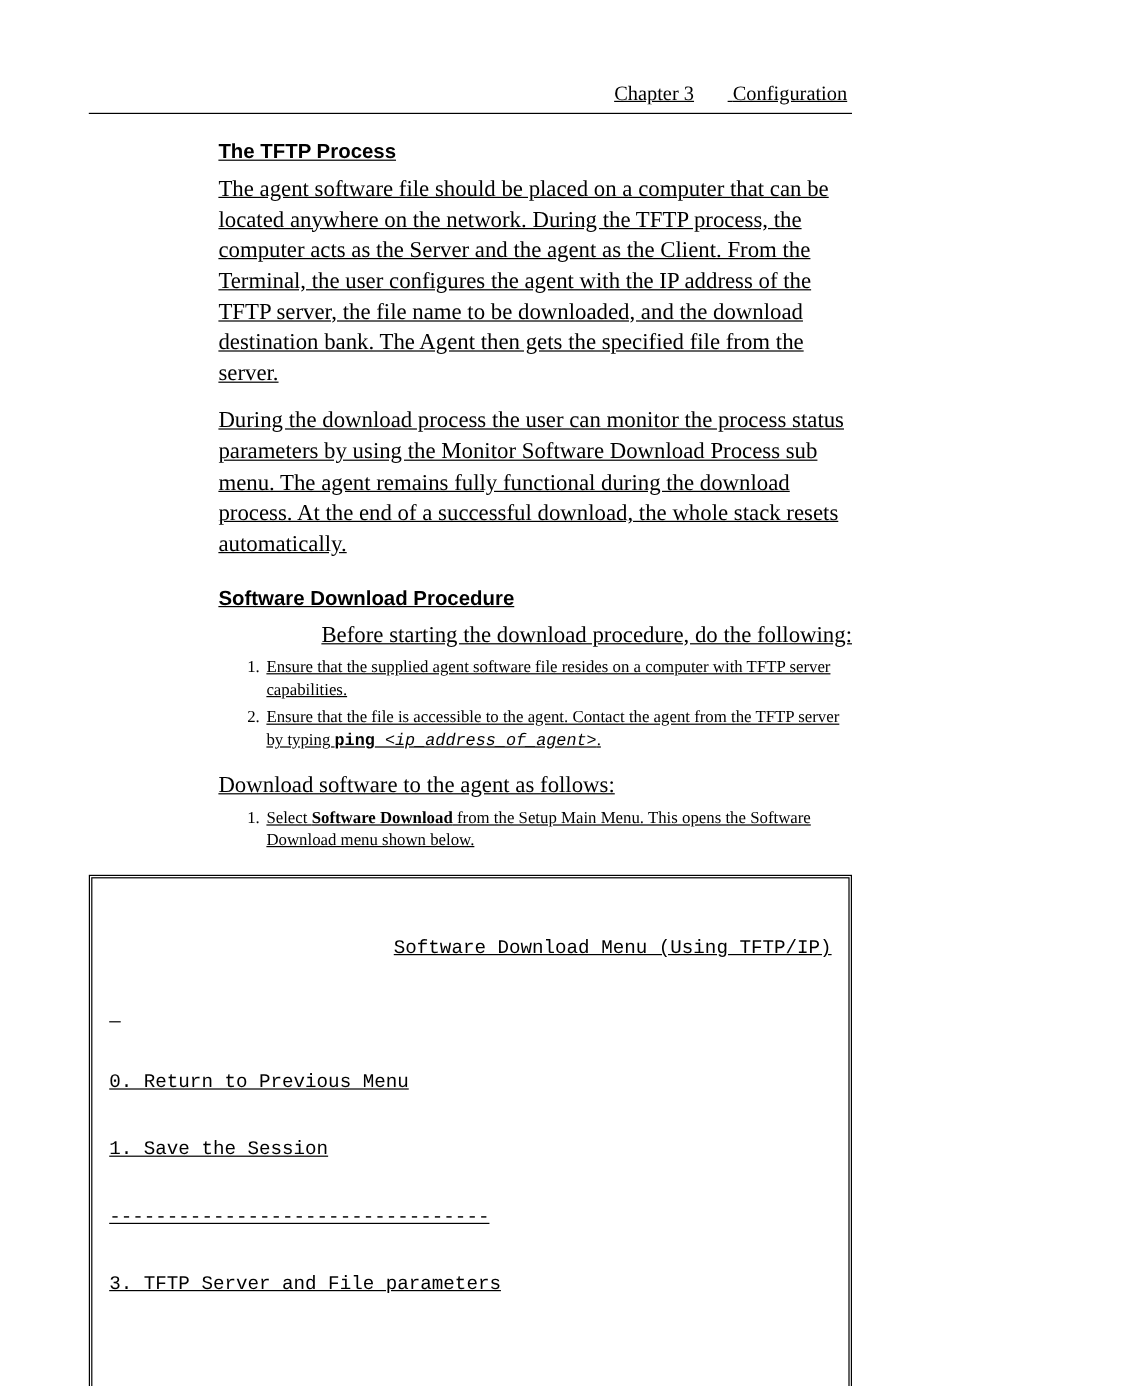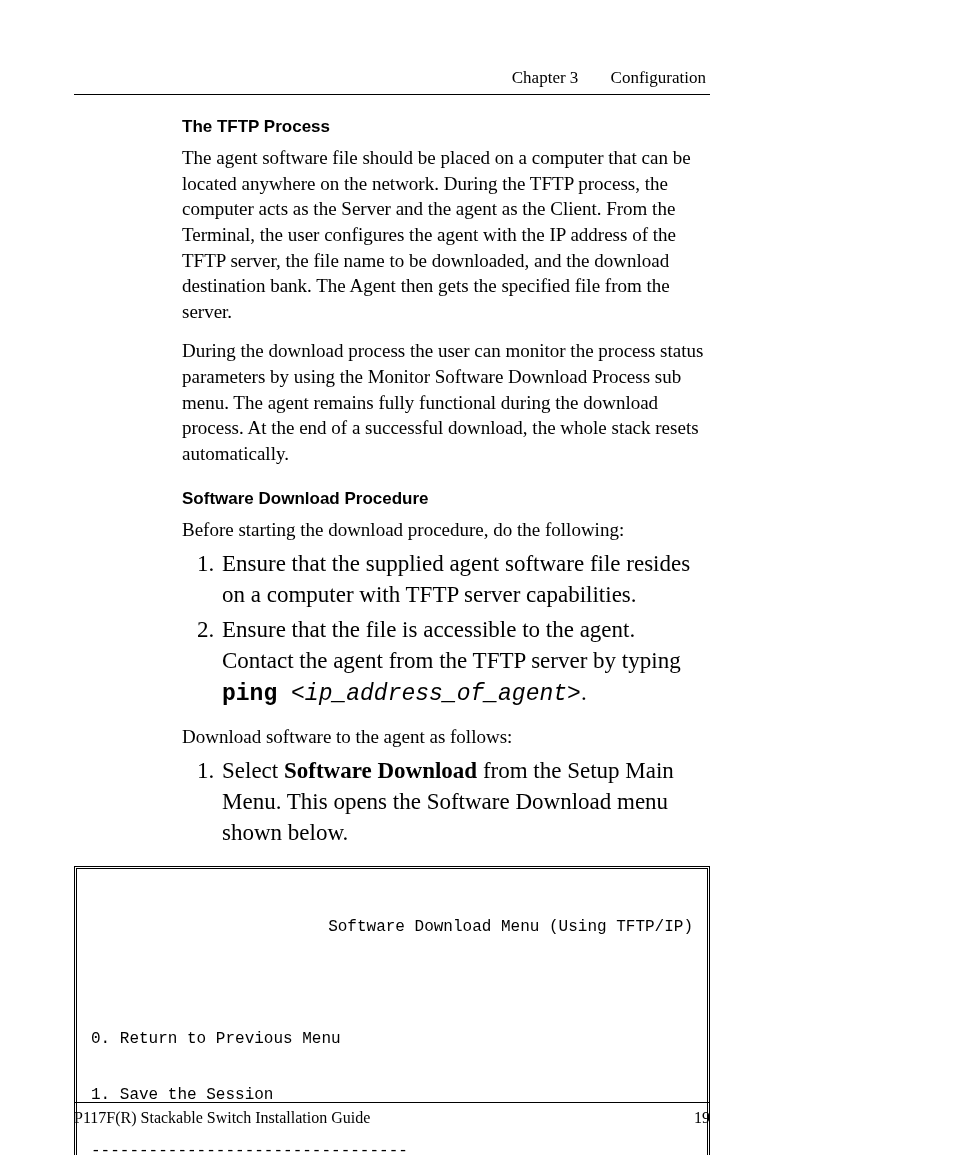--- a/index.html
+++ b/index.html
@@ -8,20 +8,21 @@
     font-family: "Palatino Linotype", "Book Antiqua", Palatino, serif;
     color: #000;
     background: #fff;
   }
   .page {
     width: 784px;
     height: 1155px;
     position: relative;
     box-sizing: border-box;
     padding: 68px 74px 0 74px;
+    text-decoration: underline;
   }
   .header-area {
     text-align: right;
     font-size: 17px;
     padding-right: 4px;
   }
   .header-chapter {
     margin-right: 28px;
   }
   .header-rule {
@@ -44,21 +45,21 @@
   }
   .para {
     font-size: 19px;
     line-height: 1.35;
     margin: 0 0 14px 0;
     text-align: left;
   }
   .ol {
     margin: 0 0 14px 0;
     padding-left: 38px;
-    font-size: 23px;
+    font-size: 14px;
     line-height: 1.35;
   }
   .ol li {
     padding-left: 2px;
     margin-bottom: 4px;
   }
   .mono {
     font-family: "Courier New", Courier, monospace;
   }
   .bold { font-weight: bold; }
@@ -104,21 +105,21 @@
   </div>
   <hr class="header-rule">
 
   <div class="indent-block">
 
     <div class="h2">The TFTP Process</div>
     <p class="para">The agent software file should be placed on a computer that can be located anywhere on the network. During the TFTP process, the computer acts as the Server and the agent as the Client. From the Terminal, the user configures the agent with the IP address of the TFTP server, the file name to be downloaded, and the download destination bank. The Agent then gets the specified file from the server.</p>
     <p class="para">During the download process the user can monitor the process status parameters by using the Monitor Software Download Process sub menu. The agent remains fully functional during the download process. At the end of a successful download, the whole stack resets automatically.</p>
 
     <div class="h2">Software Download Procedure</div>
-    <p class="para" style="margin-bottom:6px;">Before starting the download procedure, do the following:</p>
+    <p class="para" style="margin-bottom:6px;text-align:right;">Before starting the download procedure, do the following:</p>
 
     <ol class="ol">
       <li>
         <span>Ensure that the supplied agent software file resides on a computer with TFTP server capabilities.</span>
       </li>
       <li>
         <span>Ensure that the file is accessible to the agent. Contact the agent from the TFTP server by typing </span><span class="mono bold">ping</span><span class="mono italic"> &lt;ip_address_of_agent&gt;</span><span>.</span>
       </li>
     </ol>
 
@@ -137,21 +138,14 @@
 <div>&nbsp;</div>
 <div>0. Return to Previous Menu</div>
 <div>1. Save the Session</div>
 <div>---------------------------------</div>
 <div>3. TFTP Server and File parameters</div>
 
 
 
 </div>
 
-  <div class="footer">
-    <hr class="footer-rule">
-    <div class="footer-row">
-      <span>P117F(R) Stackable Switch Installation Guide</span>
-      <span>19</span>
-    </div>
-  </div>
 
 </div>
 
 </body></html>

